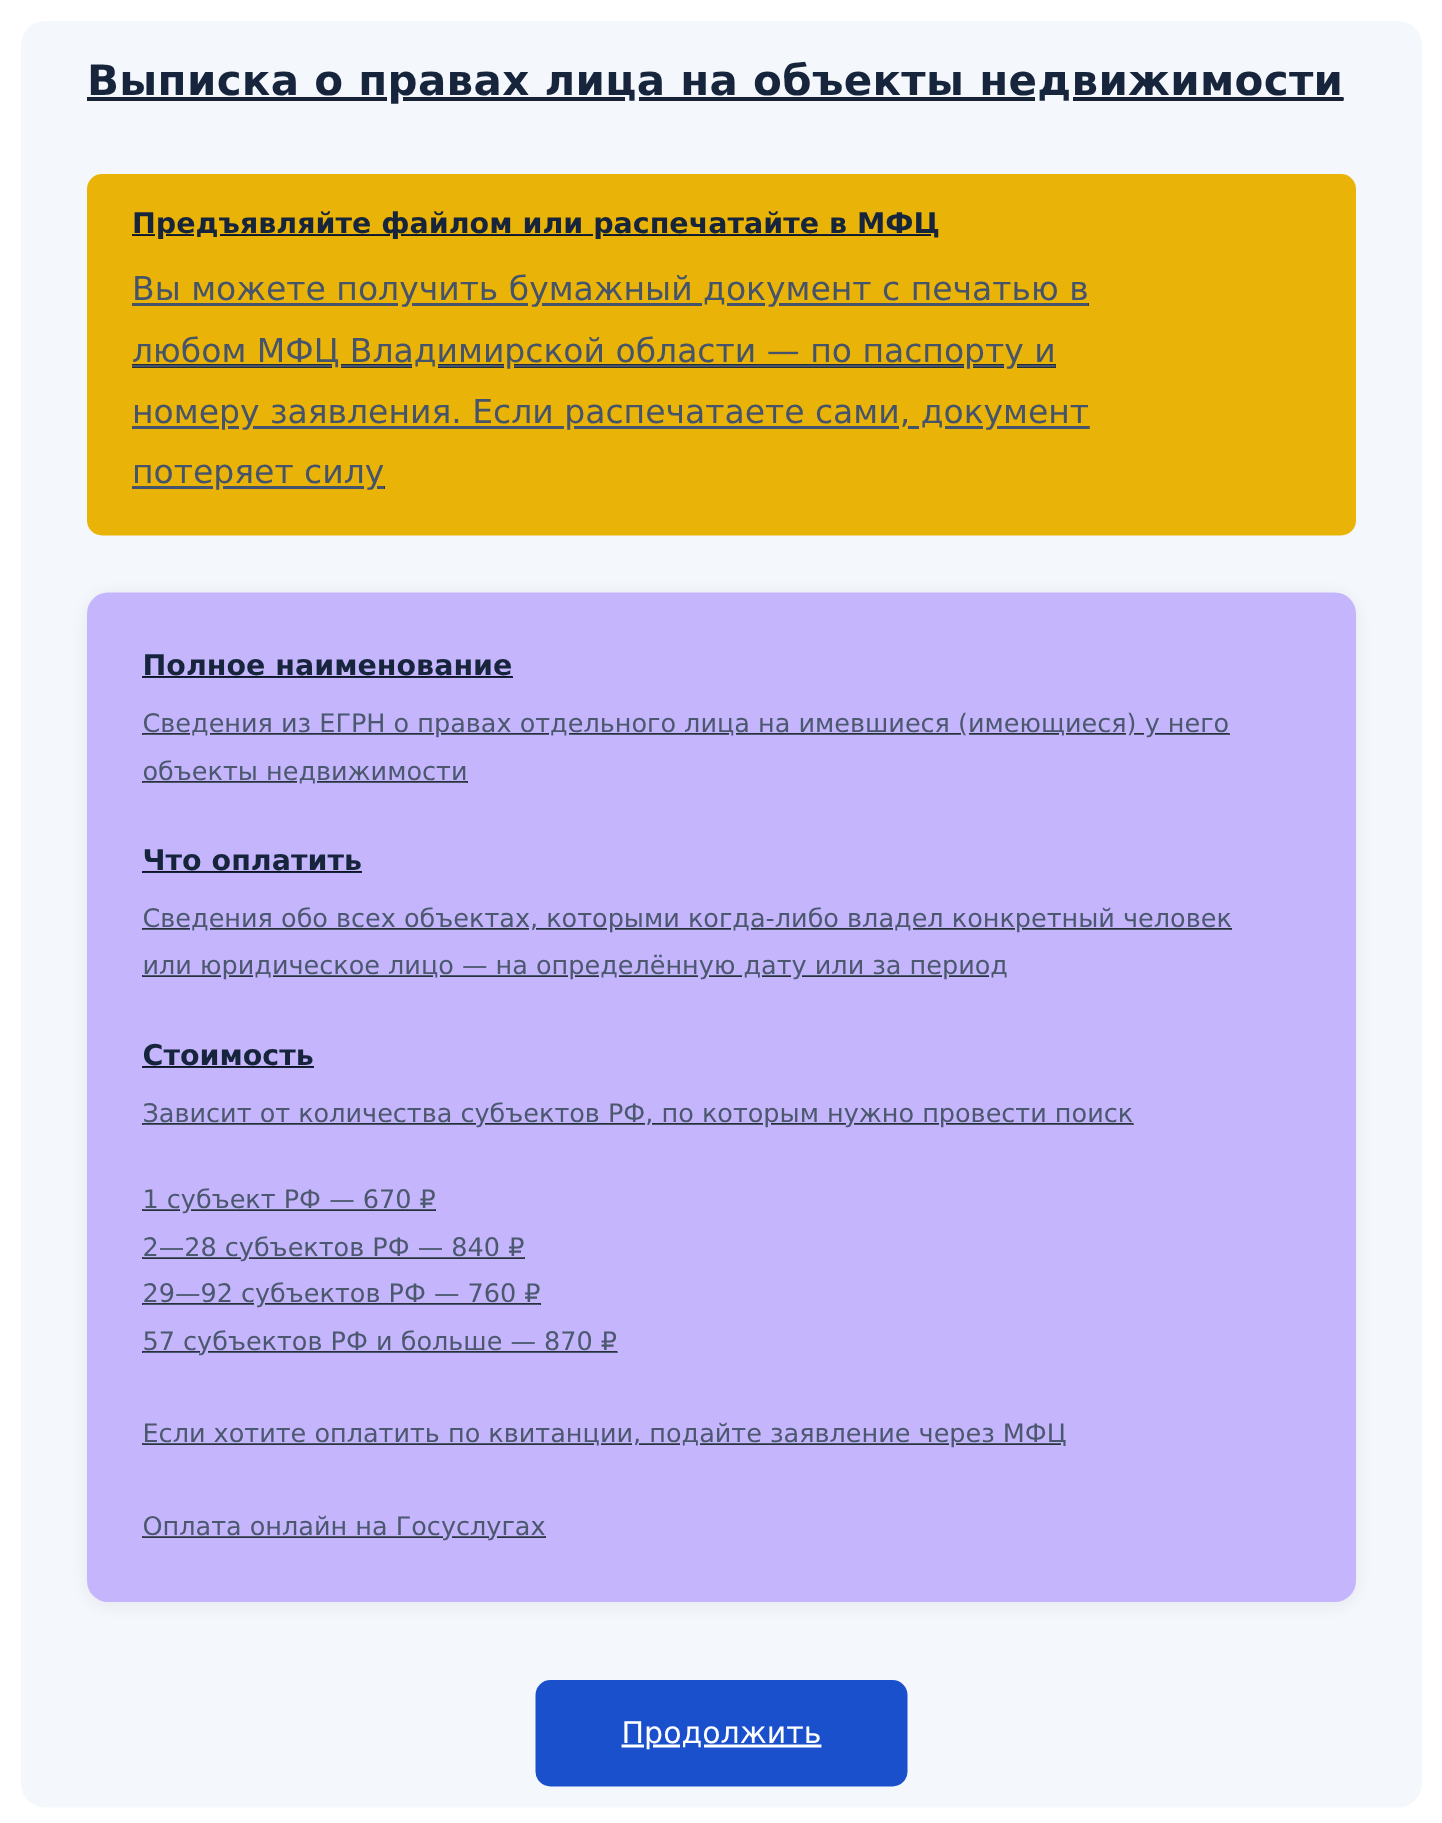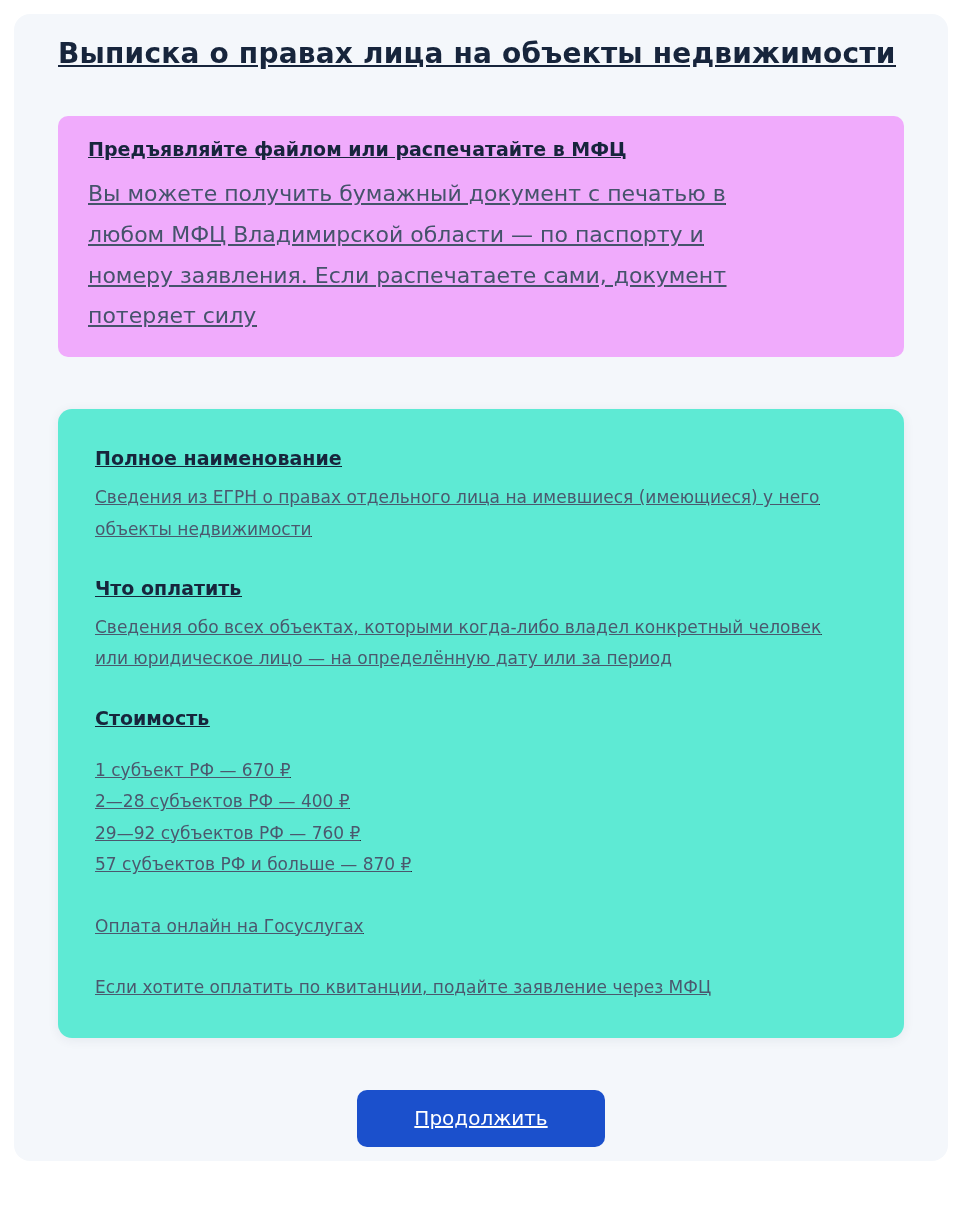--- a/index.html
+++ b/index.html
@@ -22,40 +22,40 @@
   .page-title {
     font-size: 28px;
     line-height: 1.3;
     font-weight: 700;
     color: #17253c;
     letter-spacing: 0.2px;
   }
 
   .notice {
     margin-top: 44px;
-    background: #f0abfc;
+    background: #eab308;
     border-radius: 10px;
     padding: 22px 30px 20px 30px;
   }
   .notice h2 {
     font-size: 19px;
     font-weight: 700;
     color: #17253c;
     margin-bottom: 14px;
   }
   .notice p {
     font-size: 22px;
     line-height: 1.85;
     color: #45536b;
     max-width: 700px;
   }
 
   .card {
-    margin-top: 52px;
-    background: #5eead4;
+    margin-top: 38px;
+    background: #c4b5fd;
     border-radius: 14px;
     box-shadow: 0 2px 12px rgba(30, 45, 70, 0.07);
     padding: 38px 37px 34px 37px;
   }
   .card .section { margin-bottom: 32px; }
   .card h3 {
     font-size: 19px;
     font-weight: 700;
     color: #17253c;
     margin-bottom: 13px;
@@ -70,21 +70,21 @@
   .price-line { line-height: 1.9; }
   .note { margin-top: 30px; }
 
   .actions {
     margin-top: 52px;
     text-align: center;
   }
   .continue-btn {
     display: inline-block;
     min-width: 248px;
-    height: 57px;
+    height: 71px;
     background: #1b50cc;
     color: #ffffff;
     border: none;
     border-radius: 10px;
     font-family: "DejaVu Sans", "Liberation Sans", sans-serif;
     font-size: 20px;
     font-weight: 500;
     cursor: pointer;
     padding: 0 34px;
   }
@@ -108,31 +108,32 @@
       <p>Сведения из ЕГРН о правах отдельного лица на имевшиеся (имеющиеся) у него объекты недвижимости</p>
     </div>
 
     <div class="section">
       <h3>Что оплатить</h3>
       <p>Сведения обо всех объектах, которыми когда-либо владел конкретный человек или юридическое лицо — на определённую дату или за период</p>
     </div>
 
     <div class="section">
       <h3>Стоимость</h3>
+      <p>Зависит от количества субъектов РФ, по которым нужно провести поиск</p>
     </div>
 
     <div class="prices">
       <div class="price-line">1 субъект РФ — 670 ₽</div>
-      <div class="price-line">2—28 субъектов РФ — 400 ₽</div>
+      <div class="price-line">2—28 субъектов РФ — 840 ₽</div>
       <div class="price-line">29—92 субъектов РФ — 760 ₽</div>
       <div class="price-line">57 субъектов РФ и больше — 870 ₽</div>
     </div>
 
+    <p class="note">Если хотите оплатить по квитанции, подайте заявление через МФЦ</p>
     <p class="note">Оплата онлайн на Госуслугах</p>
-    <p class="note">Если хотите оплатить по квитанции, подайте заявление через МФЦ</p>
 
   </section>
 
   <div class="actions">
     <button class="continue-btn">Продолжить</button>
   </div>
 
 </div>
 
 </body></html>

